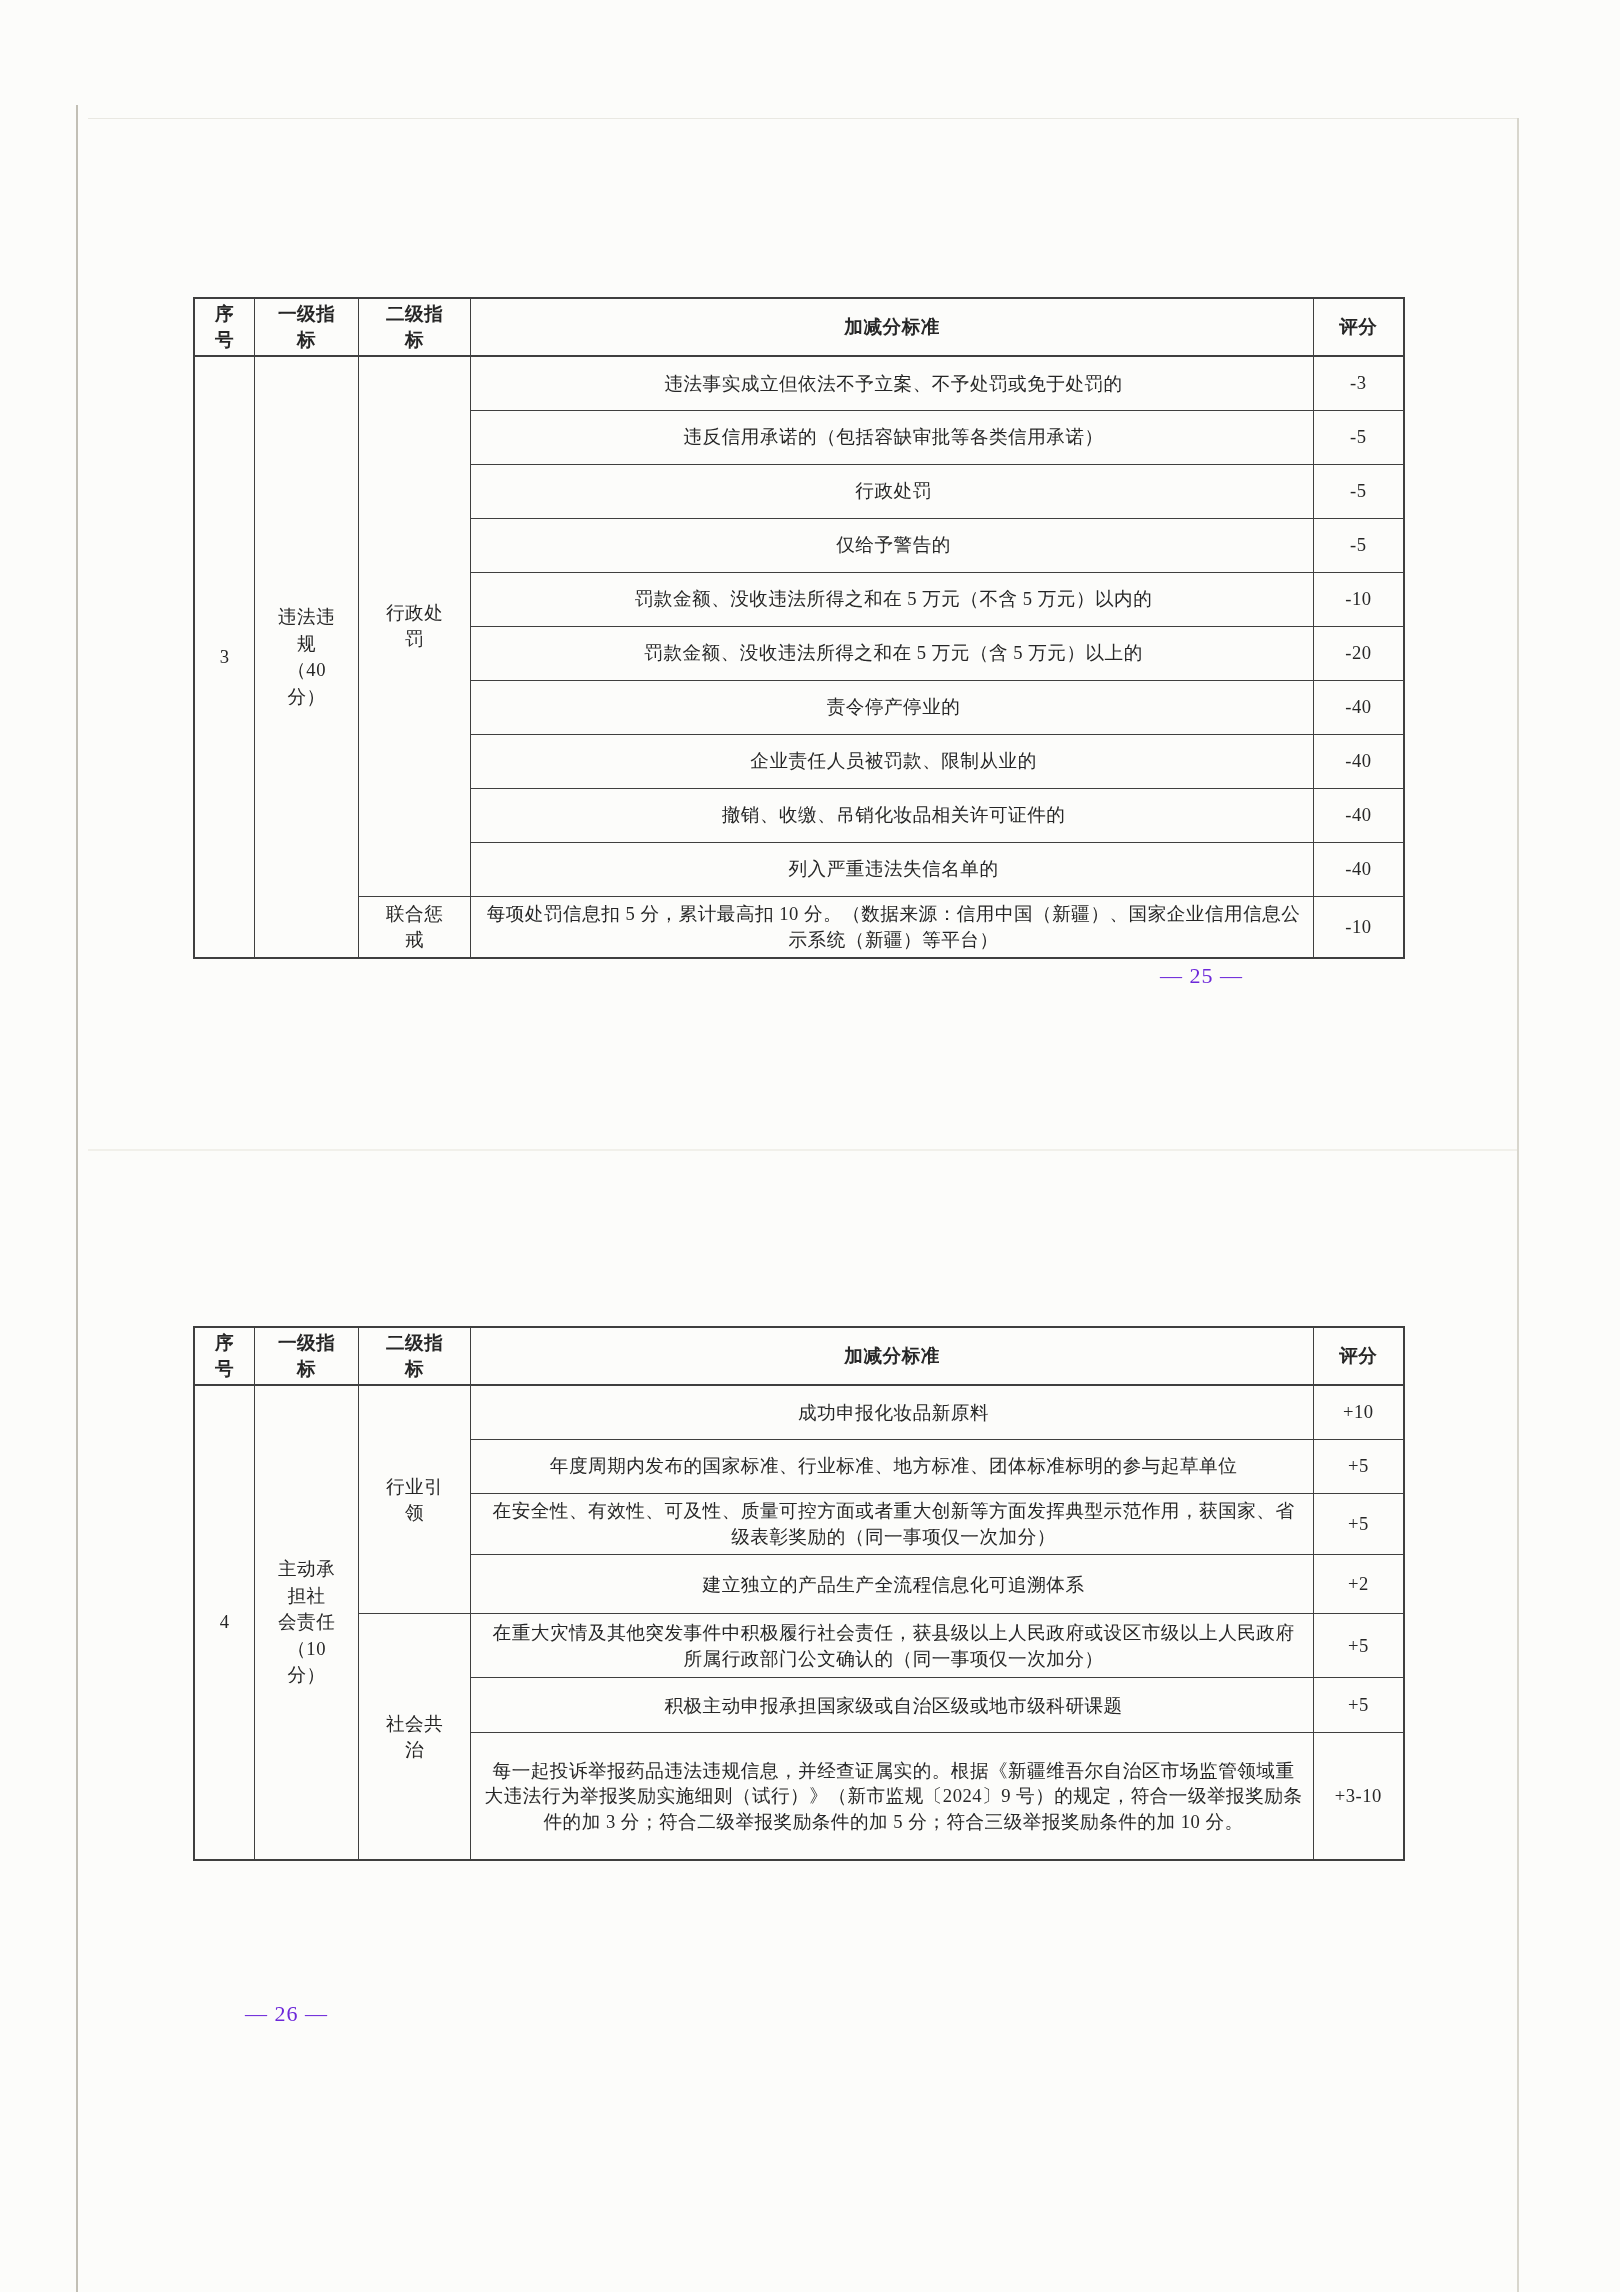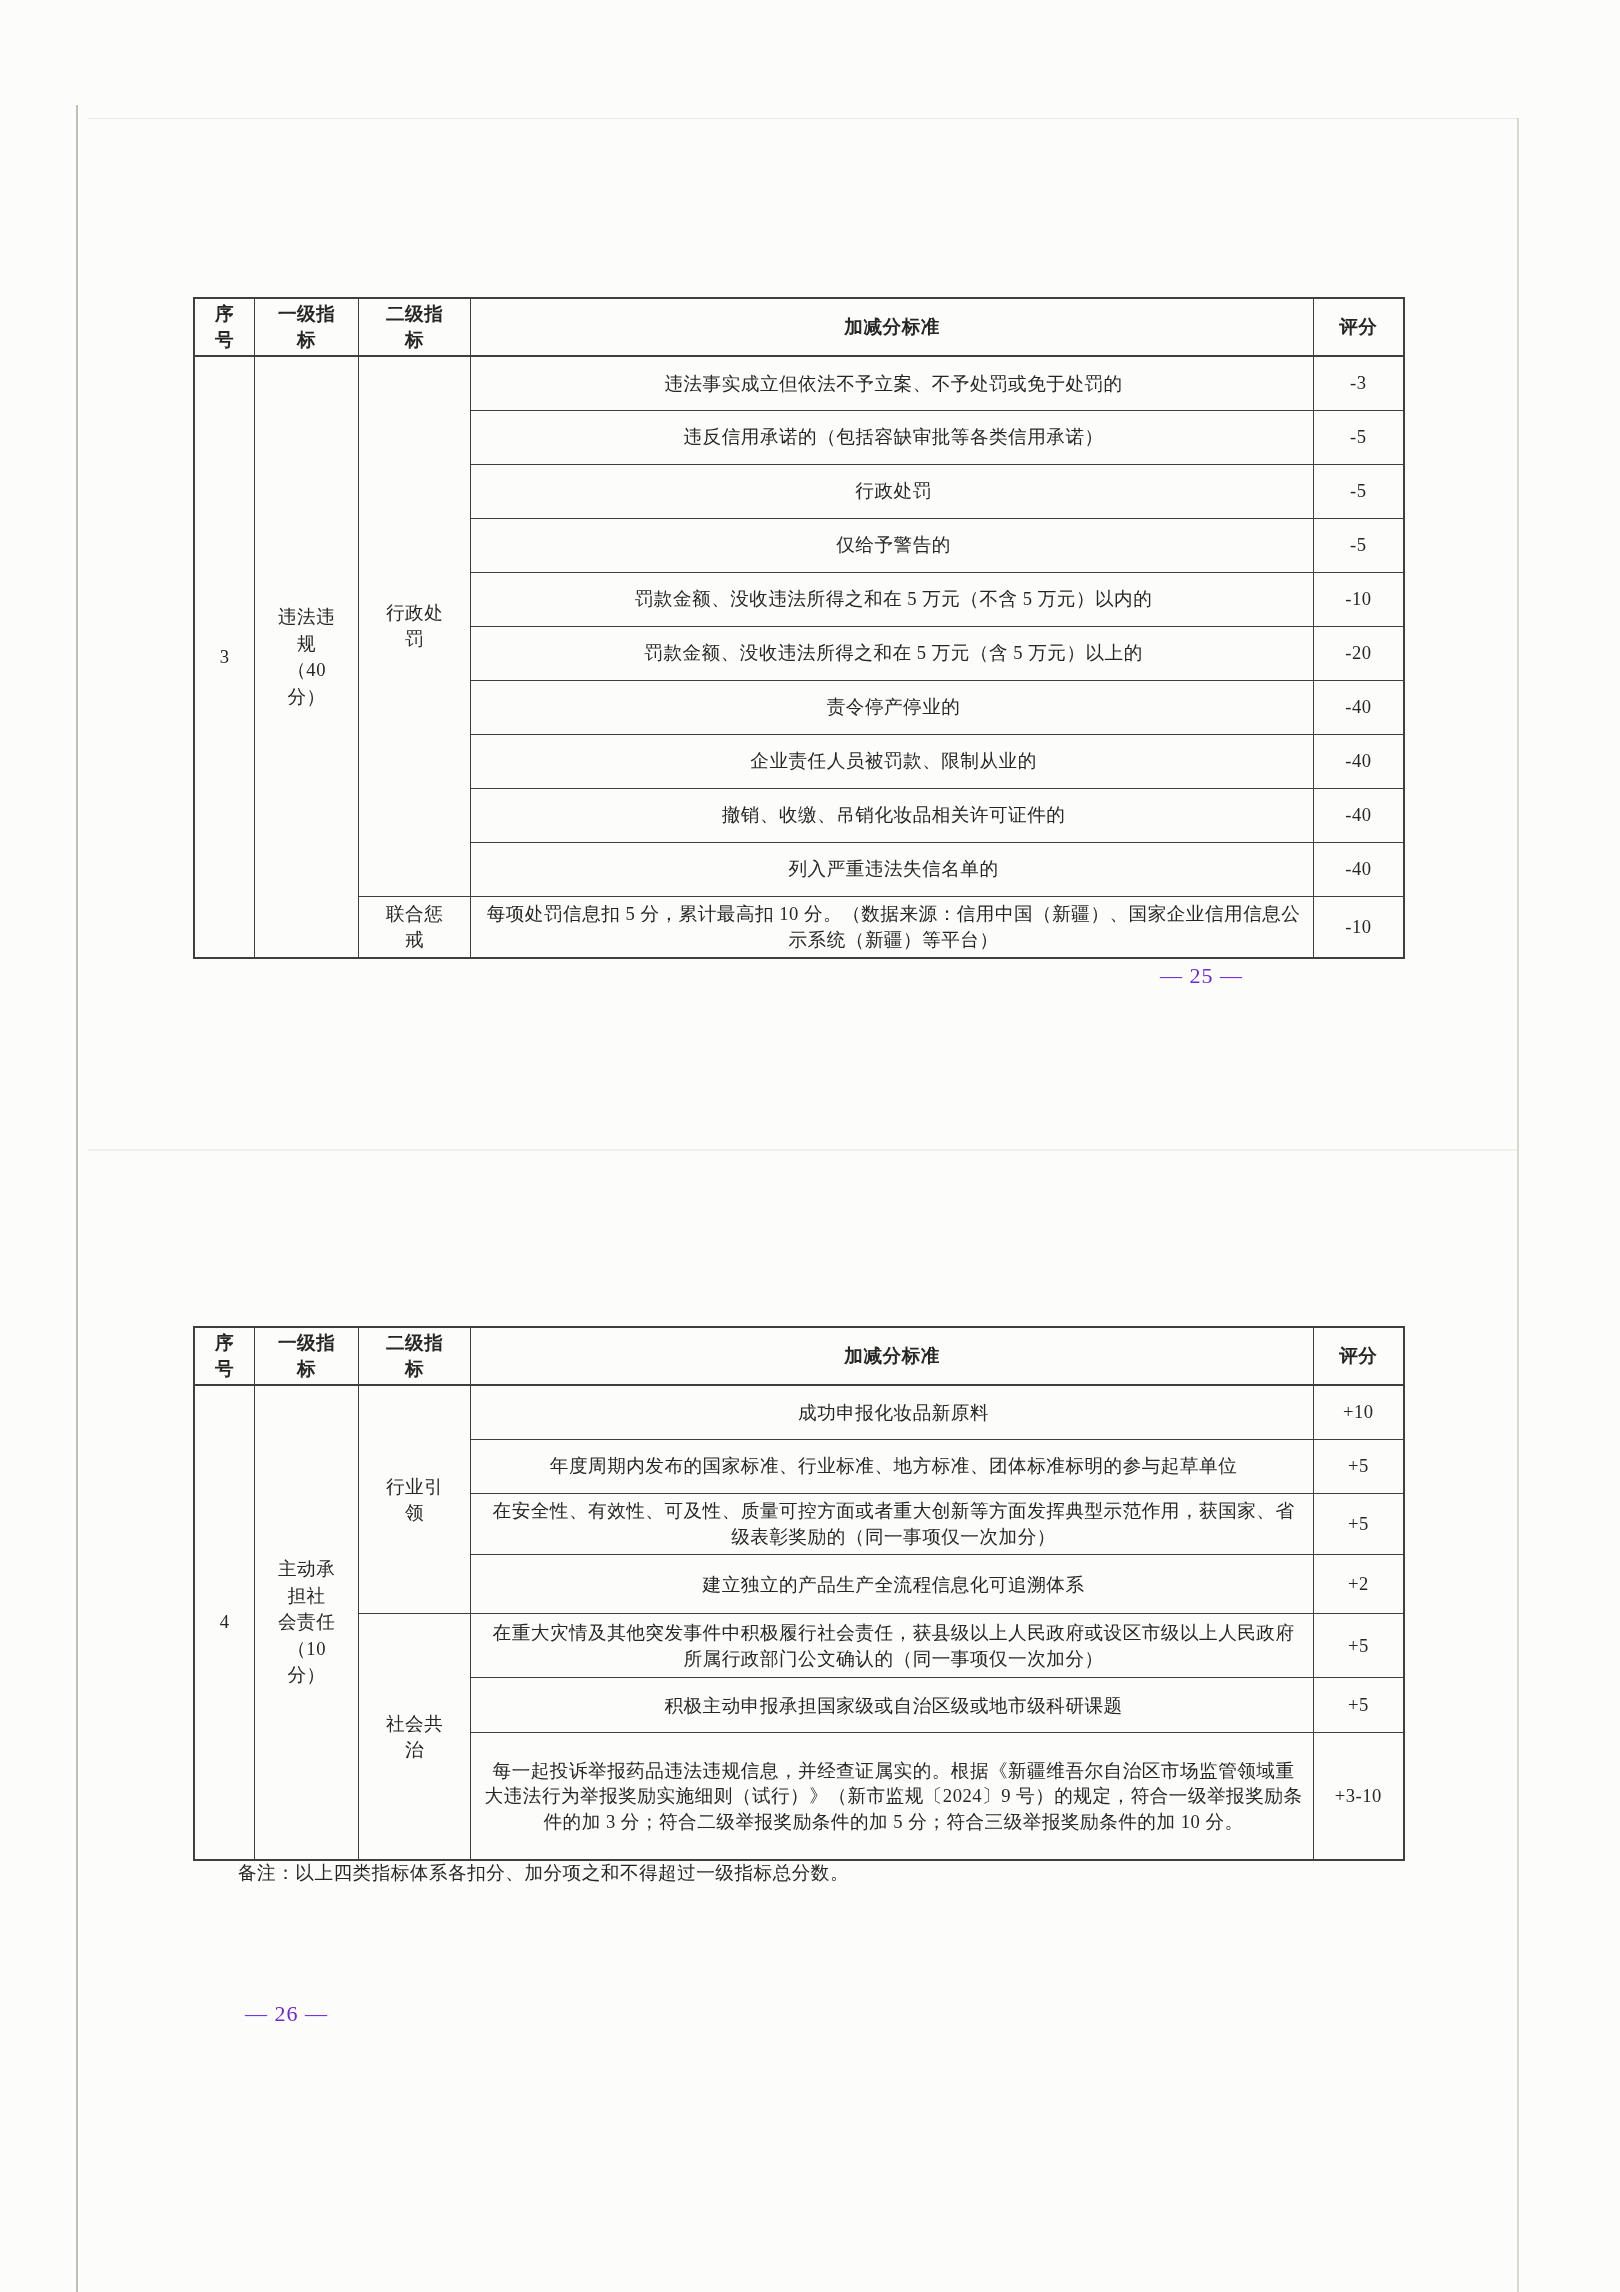--- a/index.html
+++ b/index.html
@@ -207,18 +207,17 @@
         <td class="crit">积极主动申报承担国家级或自治区级或地市级科研课题</td>
         <td class="score">+5</td>
       </tr>
       <tr class="r130">
         <td class="crit">每一起投诉举报药品违法违规信息，并经查证属实的。根据《新疆维吾尔自治区市场监管领域重大违法行为举报奖励实施细则（试行）》（新市监规〔2024〕9 号）的规定，符合一级举报奖励条件的加 3 分；符合二级举报奖励条件的加 5 分；符合三级举报奖励条件的加 10 分。</td>
         <td class="score">+3-10</td>
       </tr>
     </tbody>
   </table>
 
-  <div class="note">备注：以上四类指标体系各扣分、加分项之和不得超过一级指标总分数。</div>
 
   <div id="pageno-26" class="pageno">— 26 —</div>
 
 </div>
 
 
 </body></html>

